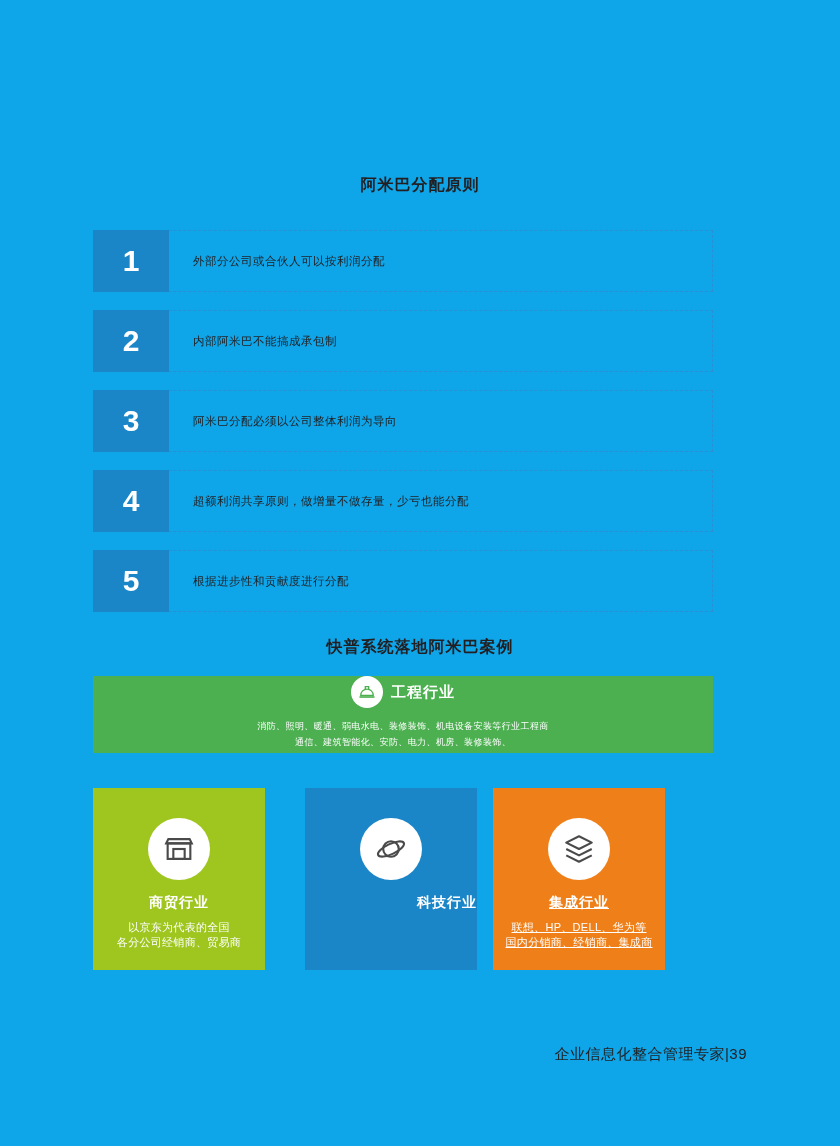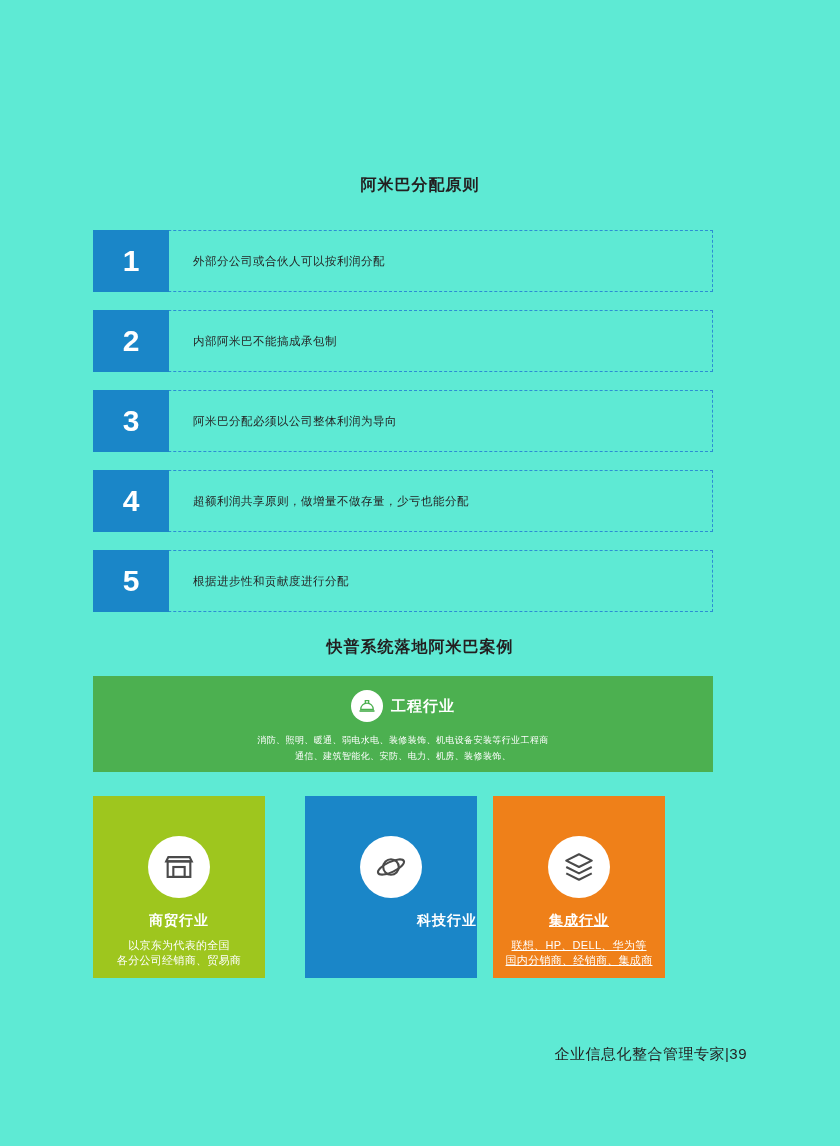--- a/index.html
+++ b/index.html
@@ -11,21 +11,21 @@
     width: 840px;
     height: 1146px;
     position: relative;
     font-family: "Liberation Sans", "DejaVu Sans", sans-serif;
     color: #231f20;
     overflow: hidden;
   }
   .page {
     position: absolute;
     inset: 0;
-    background: #5eead4;
+    background: #0ea5e9;
   }
 
   
   .section-title {
     text-align: center;
     font-size: 16px;
     font-weight: bold;
     letter-spacing: 1px;
     color: #231f20;
   }
@@ -89,26 +89,26 @@
     left: 0;
     right: 0;
     top: 637px;
   }
 
   .case-banner {
     position: absolute;
     left: 93px;
     top: 676px;
     width: 620px;
-    height: 96px;
+    height: 77px;
     background: #4cb050;
     color: #ffffff;
     text-align: center;
     box-sizing: border-box;
-    padding-top: 14px;
+    padding-top: 0;
   }
   .case-banner .head {
     display: flex;
     align-items: center;
     justify-content: center;
     gap: 8px;
   }
   .case-banner .head .label {
     font-size: 15px;
     font-weight: bold;
@@ -138,22 +138,21 @@
     height: 182px;
   }
   .case-card {
     position: absolute;
     top: 0;
     width: 172px;
     height: 182px;
     box-sizing: border-box;
     color: #ffffff;
     text-align: center;
-    padding-top: 40px;
-    margin-top: 8px;
+    padding-top: 30px;
   }
   .case-card.c1 { left: 0;   background: #9ec61e; }
   .case-card.c2 { left: 212px; background: #1a86c8; text-align: right; }
   .case-card.c3 { left: 400px; background: #ef8019; text-decoration: underline; }
   .case-card .big-circle {
     width: 62px;
     height: 62px;
     border-radius: 50%;
     background: #ffffff;
     margin: 0 auto;

